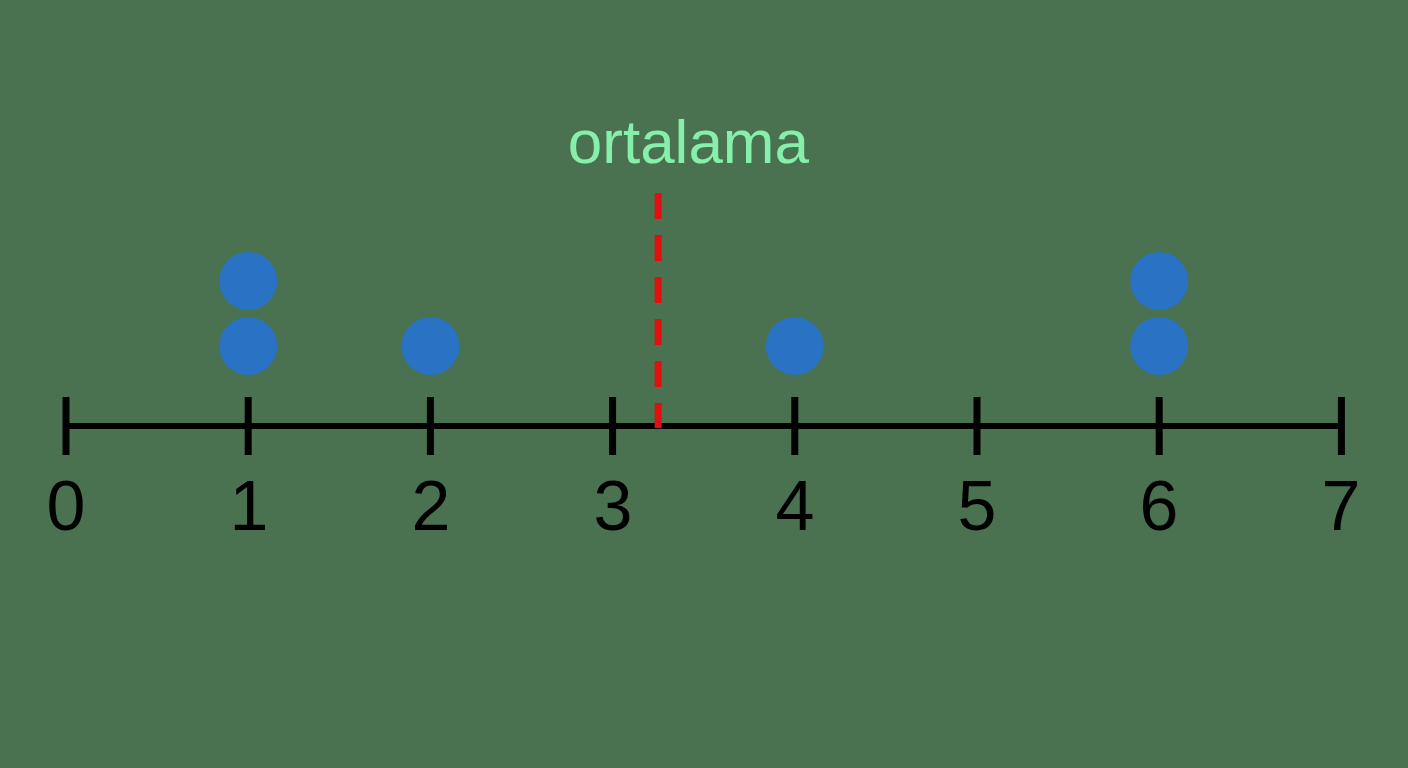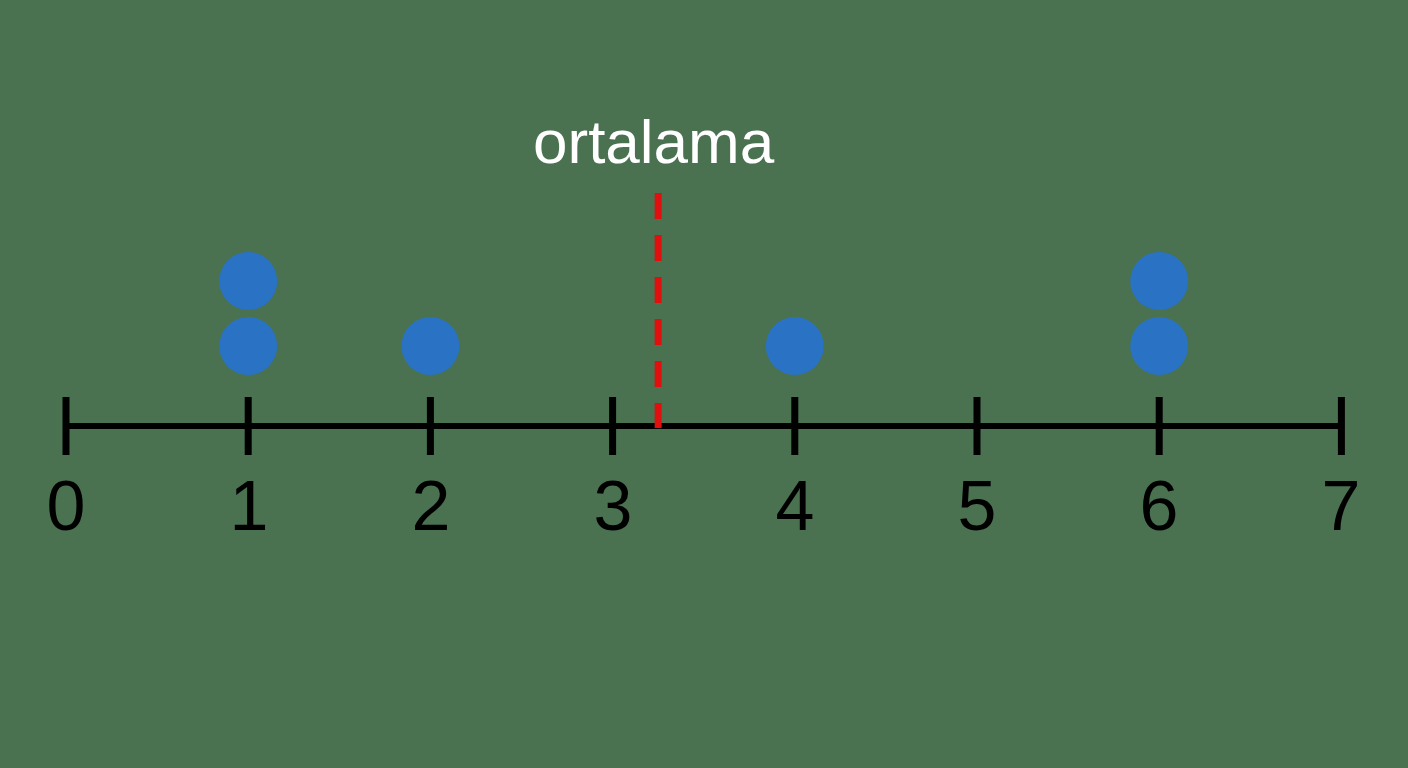--- a/index.html
+++ b/index.html
@@ -10,21 +10,21 @@
     }
     #stage { position: relative; width: 1408px; height: 768px; }
     svg { position: absolute; left: 0; top: 0; }
     .tick-label {
       position: absolute; top: 468px; width: 80px; margin-left: -40px;
       text-align: center; font-size: 70px; line-height: 76px; color: #000;
       font-family: "Liberation Sans", sans-serif;
     }
     .mean-label {
       position: absolute; top: 104px; left: 533px; width: 276px;
-      text-align: left; font-size: 62px; line-height: 76px; color: #ffffff;
+      text-align: right; font-size: 62px; line-height: 76px; color: #86efac;
       font-family: "Liberation Sans", sans-serif;
     }
   </style>
 </head>
 <body>
 
 <div id="stage">
   <svg width="1408" height="768" id="plot">
       <line x1="66" y1="426" x2="1341.3999999999999" y2="426" stroke="#000000" stroke-width="6"></line>
       <line x1="66" y1="397" x2="66" y2="455" stroke="#000000" stroke-width="7"></line>

